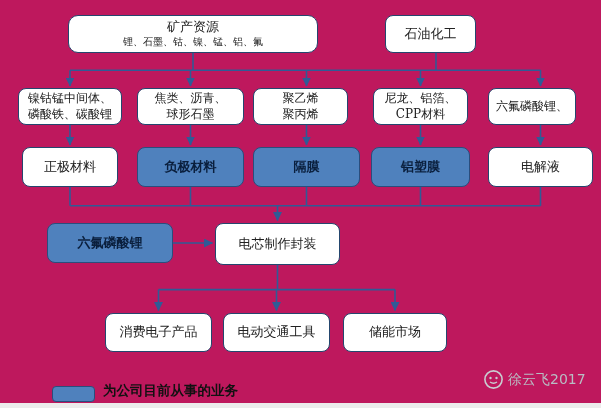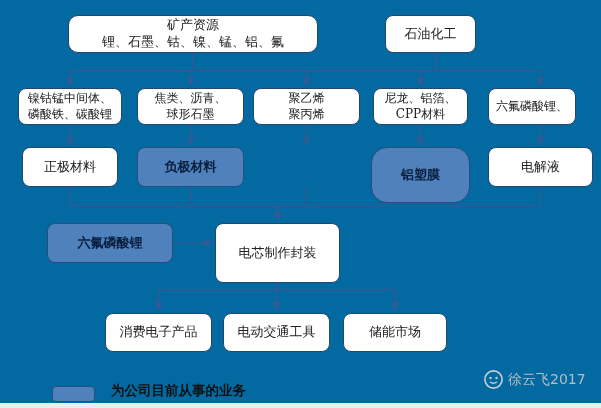--- a/index.html
+++ b/index.html
@@ -1,30 +1,30 @@
 <!DOCTYPE html>
 <html style="--accent-blue: #4f81bd; --line-blue: #2f5b96; --box-border: #24466e; --text-dark: #212121; --blue-box-text: #0a1f3d; --watermark-gray: #b9bdc4;"><head>
 <meta charset="utf-8">
 <style>
   html,body{margin:0;padding:0;background:#ffffff;}
   body{font-family:"DejaVu Serif","Liberation Serif",serif;}
-  #stage{position:relative;width:601px;height:408px;background:#0369a1;overflow:hidden;}
+  #stage{position:relative;width:601px;height:408px;background:#be185d;overflow:hidden;}
   #wires{position:absolute;left:0;top:0;width:601px;height:408px;}
   .ln{fill:none;stroke:var(--line-blue);stroke-width:1.6px;}
   .ah{fill:var(--line-blue);}
   .box{position:absolute;display:flex;flex-direction:column;align-items:center;justify-content:center;
        background:#fff;border:1.6px solid var(--box-border);border-radius:8px;
        font-size:13px;color:var(--text-dark);text-align:center;line-height:1.28;
        box-sizing:border-box;padding:2px 3px;}
   .box.small{font-size:12px;line-height:1.3;}
   .box.hl{background:var(--accent-blue);border-color:#2a4d7d;font-weight:bold;color:var(--blue-box-text);}
-  .box .t2{font-size:13px;}
+  .box .t2{font-size:10px;}
   .legend-swatch{position:absolute;left:52px;top:386px;width:43px;height:16px;background:var(--accent-blue);
        border:1px solid #2a4d7d;border-radius:4px;box-sizing:border-box;}
-  .legend-label{position:absolute;left:103px;top:382px;font-size:13.5px;font-weight:600;color:#111;margin-left:8px;}
+  .legend-label{position:absolute;left:103px;top:382px;font-size:13.5px;font-weight:600;color:#111;}
   .watermark{position:absolute;left:483px;top:369px;display:flex;align-items:center;gap:4px;
        color:var(--watermark-gray);font-size:14px;font-family:"DejaVu Sans","Liberation Sans",sans-serif;}
   .bottom-strip{position:absolute;left:0;top:403px;width:601px;height:5px;background:#ececec;}
 </style>
 </head>
 <body>
 
 <div id="stage">
 
   <svg id="wires" viewBox="0 0 601 408">
@@ -75,49 +75,52 @@
   </div>
 
   <div class="box small" style="left:18px;top:88px;width:104px;height:37px;">
     <span>镍钴锰中间体、</span>
     <span>磷酸铁、碳酸锂</span>
   </div>
   <div class="box small" style="left:137px;top:88px;width:107px;height:37px;">
     <span>焦类、沥青、</span>
     <span>球形石墨</span>
   </div>
-  <div class="box small" style="left:253px;top:88px;width:107px;height:37px;">
+  <div class="box small" style="left:253px;top:88px;width:95px;height:37px;">
     <span>聚乙烯</span>
     <span>聚丙烯</span>
   </div>
   <div class="box small" style="left:373px;top:88px;width:95px;height:37px;">
     <span>尼龙、铝箔、</span>
     <span>CPP材料</span>
   </div>
   <div class="box small" style="left:488px;top:88px;width:88px;height:37px;text-align:right;">
     <span>六氟磷酸锂、</span>
   </div>
 
   <div class="box" style="left:22px;top:147px;width:96px;height:40px;">
     <span>正极材料</span>
   </div>
   <div class="box hl" style="left:137px;top:147px;width:107px;height:40px;">
     <span>负极材料</span>
   </div>
-  <div class="box hl" style="left:371px;top:147px;width:99px;height:56px;border-radius:16px;">
+  <div class="box hl" style="left:253px;top:147px;width:107px;height:40px;">
+    <span>隔膜</span>
+  </div>
+  <div class="box hl" style="left:371px;top:147px;width:99px;height:40px;">
     <span>铝塑膜</span>
   </div>
   <div class="box" style="left:488px;top:147px;width:105px;height:40px;">
     <span>电解液</span>
   </div>
 
   <div class="box hl" style="left:47px;top:223px;width:126px;height:40px;">
     <span>六氟磷酸锂</span>
   </div>
-  <div class="box" style="left:215px;top:223px;width:125px;height:60px;">
+  <div class="box" style="left:215px;top:223px;width:125px;height:42px;">
     <span>电芯制作封装</span>
   </div>
 
   <div class="box" style="left:105px;top:313px;width:107px;height:39px;">
     <span>消费电子产品</span>
   </div>
   <div class="box" style="left:223px;top:313px;width:107px;height:39px;">
     <span>电动交通工具</span>
   </div>
   <div class="box" style="left:343px;top:313px;width:104px;height:39px;">

